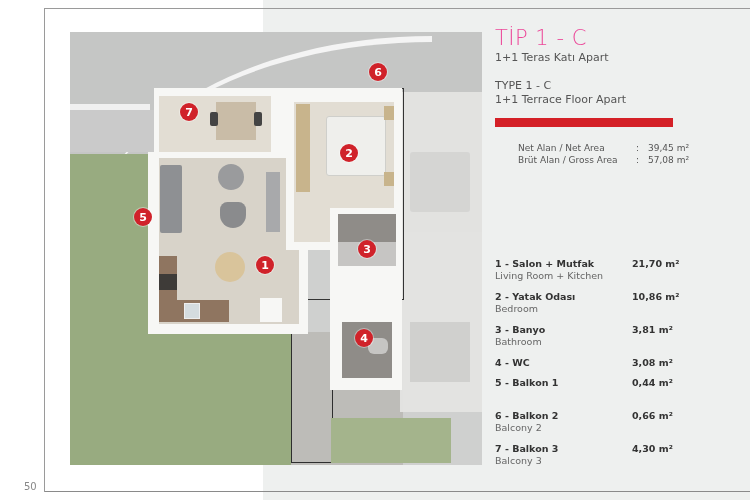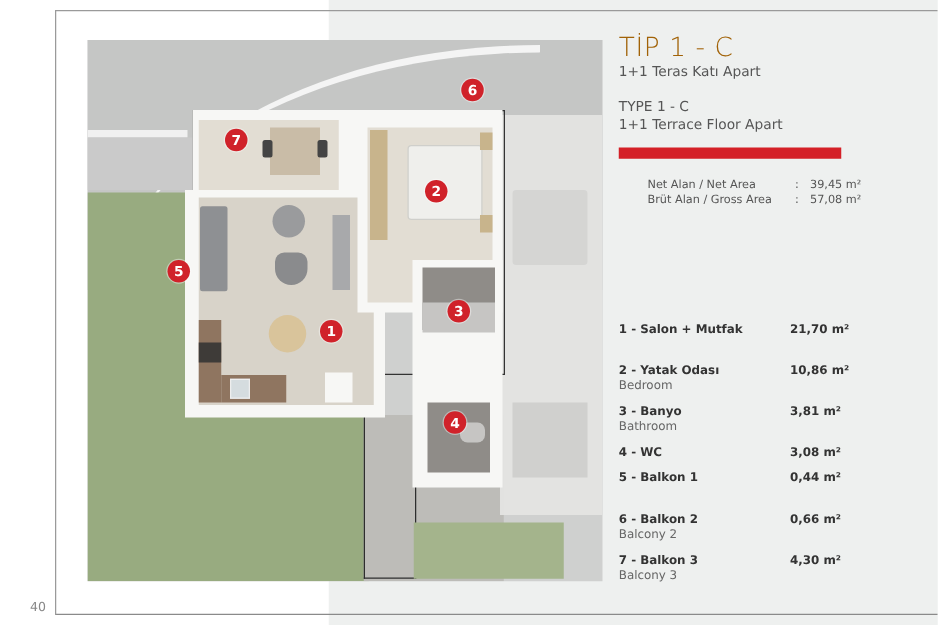--- a/index.html
+++ b/index.html
@@ -38,21 +38,21 @@
     .table { background: #d9c49b; border-radius: 50%; }
     .outline { border: 1.5px solid #2e2e2e; }
     .badge {
       position: absolute; width: 18px; height: 18px; border-radius: 50%;
       background: #d0222a; color: #fff; font-size: 11px; font-weight: bold;
       display: flex; align-items: center; justify-content: center;
       box-shadow: 0 0 0 1px rgba(255,255,255,.4);
     }
 
     
-    .title { position: absolute; left: 495px; top: 28px; font-size: 21px; font-weight: 300; color: #a16207; letter-spacing: .5px; line-height: 1; }
+    .title { position: absolute; left: 495px; top: 28px; font-size: 21px; font-weight: 300; color: #ec4899; letter-spacing: .5px; line-height: 1; }
     .subtitle { position: absolute; left: 495px; top: 51px; font-size: 11px; color: #555; }
     .type-en { position: absolute; left: 495px; top: 79px; font-size: 11px; color: #555; }
     .subtitle-en { position: absolute; left: 495px; top: 93px; font-size: 11px; color: #555; text-align: center; }
     .accent-bar { position: absolute; left: 495px; top: 118px; width: 178px; height: 9px; background: #d42027; }
 
     .area-row { position: absolute; left: 518px; font-size: 9px; color: #555; display: flex; }
     .area-row .lbl { width: 118px; }
     .area-row .sep { width: 12px; }
     .area-row .val { }
 
@@ -61,21 +61,21 @@
     .room .en { font-size: 9.5px; color: #666; margin-top: 1px; }
     .room .area { position: absolute; left: 137px; top: 0; font-size: 9.5px; font-weight: bold; color: #333; }
   </style>
 </head>
 <body>
 
 <div class="page-tint"></div>
 <div class="frame-top"></div>
 <div class="frame-bottom"></div>
 <div class="frame-left"></div>
-<div class="page-number">40</div>
+<div class="page-number">50</div>
 
 <div class="plan">
 
   <div class="abs road" style="left:0;top:0;width:412px;height:200px;"></div>
   <div class="abs curb" style="left:22px;top:4px;width:340px;height:200px;"></div>
   <div class="abs" style="left:0;top:72px;width:80px;height:6px;background:#f0f0f0;"></div>
   <div class="abs" style="left:0;top:78px;width:95px;height:42px;background:#cacaca;"></div>
   <div class="abs grass" style="left:0;top:122px;width:225px;height:311px;"></div>
   <div class="abs grass" style="left:225px;top:300px;width:0;height:0;"></div>
   <div class="abs terrace" style="left:221px;top:300px;width:112px;height:133px;"></div>
@@ -140,20 +140,21 @@
   <span class="val">39,45 m²</span>
 </div>
 <div class="area-row" style="top:155px;">
   <span class="lbl">Brüt Alan / Gross Area</span>
   <span class="sep">:</span>
   <span class="val">57,08 m²</span>
 </div>
 
 <div class="room" style="top:258px;">
   <div class="name">1 - Salon + Mutfak</div>
+  <div class="en">Living Room + Kitchen</div>
   <div class="area">21,70 m²</div>
 </div>
 <div class="room" style="top:291px;">
   <div class="name">2 - Yatak Odası</div>
   <div class="en">Bedroom</div>
   <div class="area">10,86 m²</div>
 </div>
 <div class="room" style="top:324px;">
   <div class="name">3 - Banyo</div>
   <div class="en">Bathroom</div>

